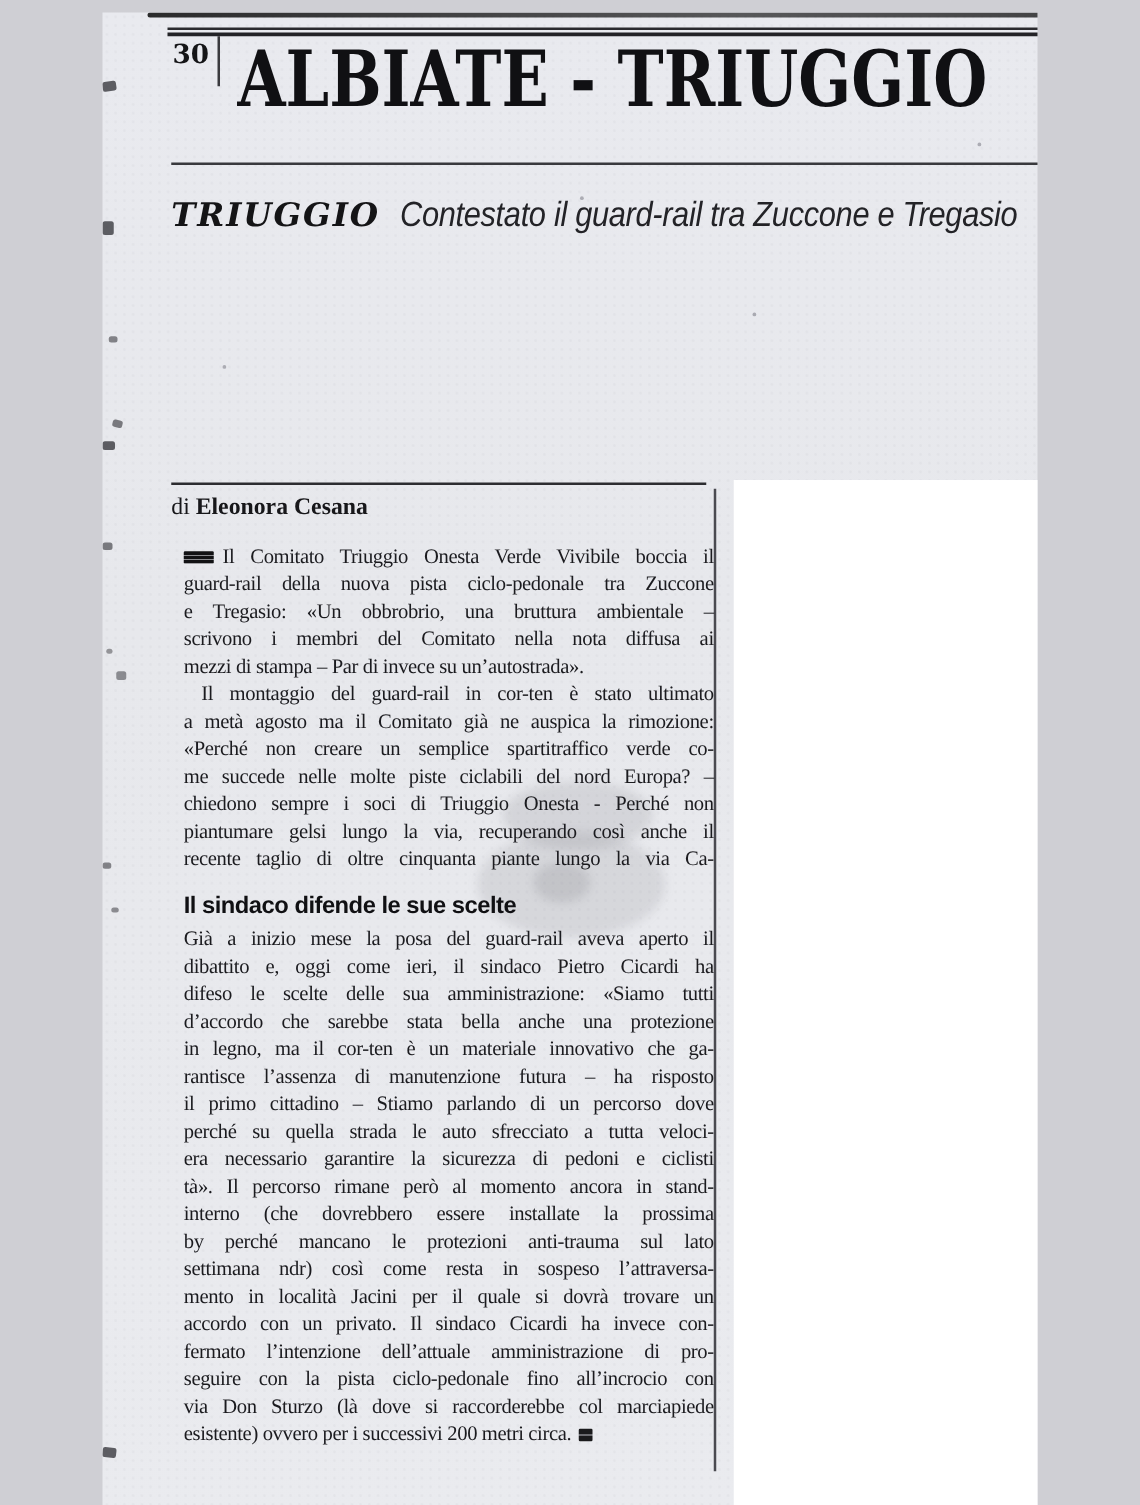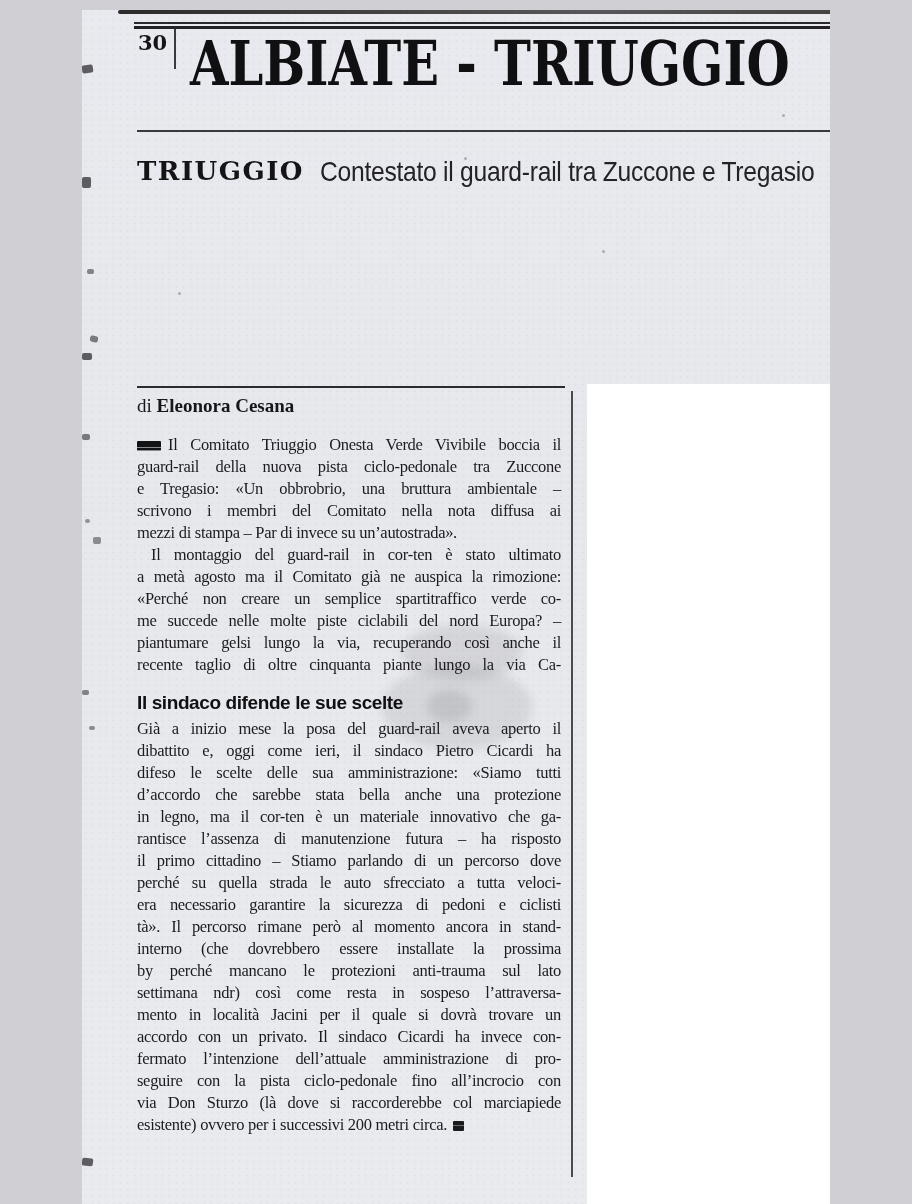--- a/index.html
+++ b/index.html
@@ -34,21 +34,21 @@
   .rule-thick{position:absolute;left:52px;top:16px;width:852px;height:2.5px;background:#232327;}
   .page-number{position:absolute;left:56px;top:20px;
     font-family:"DejaVu Serif", serif;font-weight:bold;font-size:21px;color:#151517;}
   .pn-divider{position:absolute;left:92px;top:19px;width:2px;height:40px;background:#3a3a3e;}
   .section-title{position:absolute;left:108px;top:24px;
     font-family:"DejaVu Serif", serif;font-weight:bold;font-size:62px;line-height:60px;
     color:#101013;transform:scaleX(0.80);transform-origin:left top;white-space:nowrap;}
   .header-rule{position:absolute;left:55px;top:120px;width:849px;height:2px;background:#39393d;}
 
   
-  .kicker{position:absolute;left:55px;top:146px;display:flex;align-items:flex-start;white-space:nowrap;}
+  .kicker{position:absolute;left:55px;top:146px;display:flex;align-items:flex-end;white-space:nowrap;font-style:italic;}
   .kicker-tag{font-family:"DejaVu Serif", serif;font-weight:bold;font-size:26px;
     letter-spacing:1.5px;color:#141416;}
   .kicker-text{display:inline-block;margin-left:16px;
     font-family:"Liberation Sans", sans-serif;font-weight:400;font-size:28px;color:#232327;
     transform:scaleX(0.88);transform-origin:left bottom;letter-spacing:-0.3px;}
 
   
   .headline{position:absolute;left:53px;top:190px;width:860px;}
   .headline-line{font-family:"Liberation Sans", sans-serif;font-weight:bold;
     font-size:67px;line-height:64px;letter-spacing:-2.5px;color:#0b0b0d;
@@ -60,21 +60,21 @@
   .byline-author{font-weight:bold;}
 
   
   .column-rule{position:absolute;left:489px;top:381px;width:2px;height:786px;background:#4a4a50;}
   .white-cutout{position:absolute;left:505px;top:374px;width:407px;height:830px;background:#ffffff;}
   .white-edge-strip{position:absolute;left:904px;top:10px;width:8px;height:1194px;background:#fdfdfe;}
   .right-edge-line{position:absolute;left:901px;top:140px;width:2.5px;height:238px;
     background:linear-gradient(180deg,#2c2c30,#3b3340 60%,#2a3136);}
 
   
-  .article{position:absolute;left:55px;top:424px;width:424px;}
+  .article{position:absolute;left:65px;top:424px;width:424px;}
   .bline{height:22px;line-height:22px;font-size:16.5px;letter-spacing:-0.3px;
     text-align:justify;text-align-last:justify;white-space:nowrap;color:#1b1b1f;}
   .bline.para-last{text-align-last:left;}
   .bline.indent{text-indent:14px;}
   .subhead{margin-top:16px;margin-bottom:4px;height:22px;line-height:22px;
     font-family:"Liberation Sans", sans-serif;font-weight:bold;font-size:19px;
     letter-spacing:-0.4px;color:#101013;}
   .lead-marker{display:inline-block;width:24px;height:10px;vertical-align:-1px;margin-right:7px;
     background:repeating-linear-gradient(180deg,#121214 0 2.6px,#8a8a8e 2.6px 3.4px);
     border-radius:1px;}
@@ -142,20 +142,21 @@
         <div class="bline">guard-rail della nuova pista ciclo-pedonale tra Zuccone</div>
         <div class="bline">e Tregasio: «Un obbrobrio, una bruttura ambientale –</div>
         <div class="bline">scrivono i membri del Comitato nella nota diffusa ai</div>
         <div class="bline para-last">mezzi di stampa – Par di invece su un’autostrada».</div>
       </div>
       <div class="para">
         <div class="bline indent">Il montaggio del guard-rail in cor-ten è stato ultimato</div>
         <div class="bline">a metà agosto ma il Comitato già ne auspica la rimozione:</div>
         <div class="bline">«Perché non creare un semplice spartitraffico verde co-</div>
         <div class="bline">me succede nelle molte piste ciclabili del nord Europa? –</div>
+        <div class="bline">chiedono sempre i soci di Triuggio Onesta - Perché non</div>
         <div class="bline">piantumare gelsi lungo la via, recuperando così anche il</div>
         <div class="bline">recente taglio di oltre cinquanta piante lungo la via Ca-</div>
       </div>
       <div class="subhead">Il sindaco difende le sue scelte</div>
       <div class="para">
         <div class="bline">Già a inizio mese la posa del guard-rail aveva aperto il</div>
         <div class="bline">dibattito e, oggi come ieri, il sindaco Pietro Cicardi ha</div>
         <div class="bline">difeso le scelte delle sua amministrazione: «Siamo tutti</div>
         <div class="bline">d’accordo che sarebbe stata bella anche una protezione</div>
         <div class="bline">in legno, ma il cor-ten è un materiale innovativo che ga-</div>

